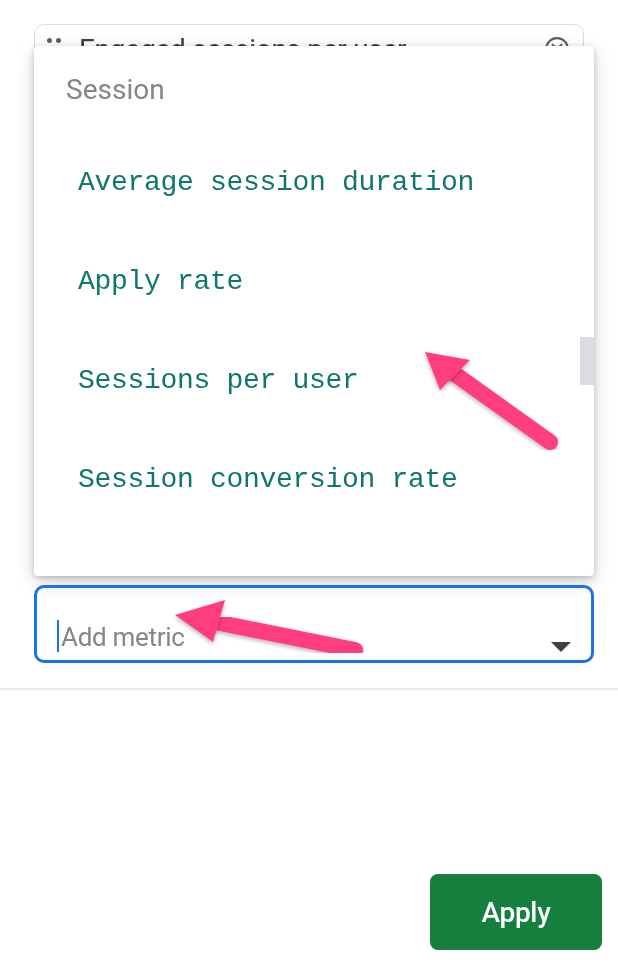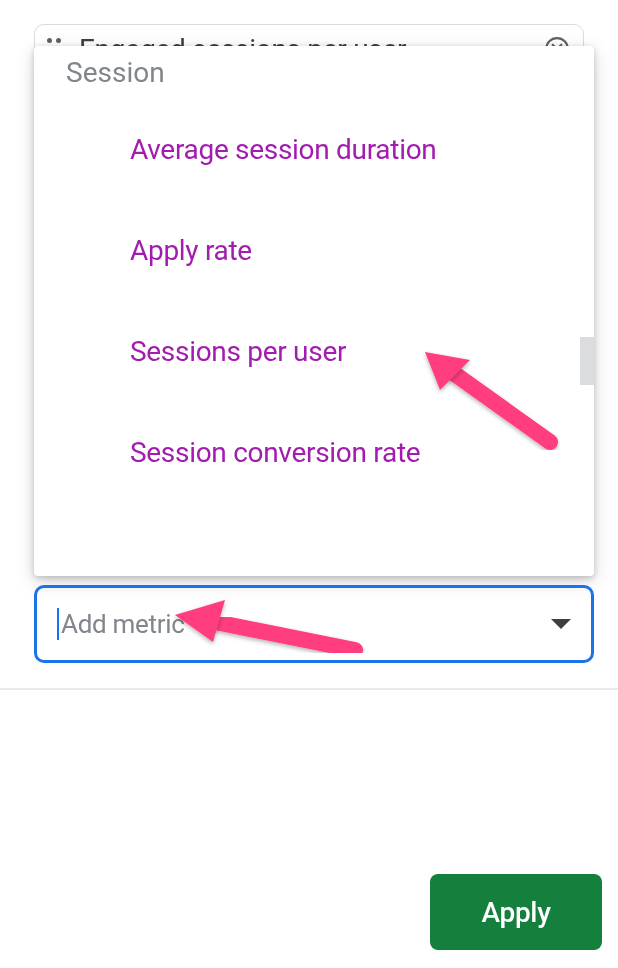--- a/index.html
+++ b/index.html
@@ -72,51 +72,52 @@
       height: 530px;
       background: #ffffff;
       box-shadow: 0 2px 6px rgba(0,0,0,0.2), 0 6px 20px rgba(0,0,0,0.15);
       border-radius: 4px;
       overflow: hidden;
     }
     
     .category-header {
       font-size: 28px;
       color: #80868b;
-      padding: 10px 32px;
+      padding: 27px 32px;
     }
     
     .dropdown-item {
       font-size: 28px;
-      color: #a21caf;
-      padding: 34px 32px 34px 96px;
+      color: #0f766e;
+      padding: 34px 32px 34px 44px;
       cursor: pointer;
       letter-spacing: -0.3px;
+      font-family: Liberation Mono, monospace;
     }
     
     .scrollbar-thumb {
       position: absolute;
       right: 0;
       top: 291px;
       width: 14px;
       height: 48px;
       background: #dadce0;
     }
     
     .add-metric-field {
       position: absolute;
       top: 585px;
       left: 34px;
       right: 24px;
       height: 78px;
       border: 3px solid #1a73e8;
       border-radius: 10px;
       display: flex;
-      align-items: center;
-      padding: 16px 20px;
+      align-items: flex-end;
+      padding: 8px 20px;
       cursor: text;
     }
     
     .text-cursor {
       width: 2px;
       height: 32px;
       background: #1a73e8;
       margin-right: 2px;
     }
     

